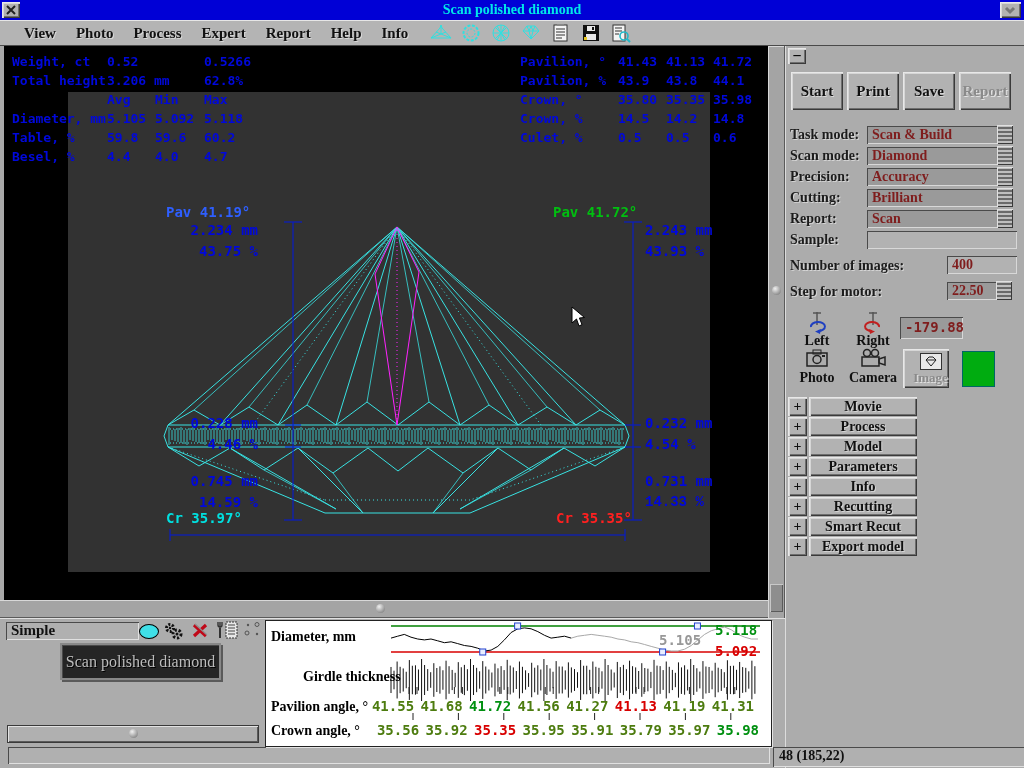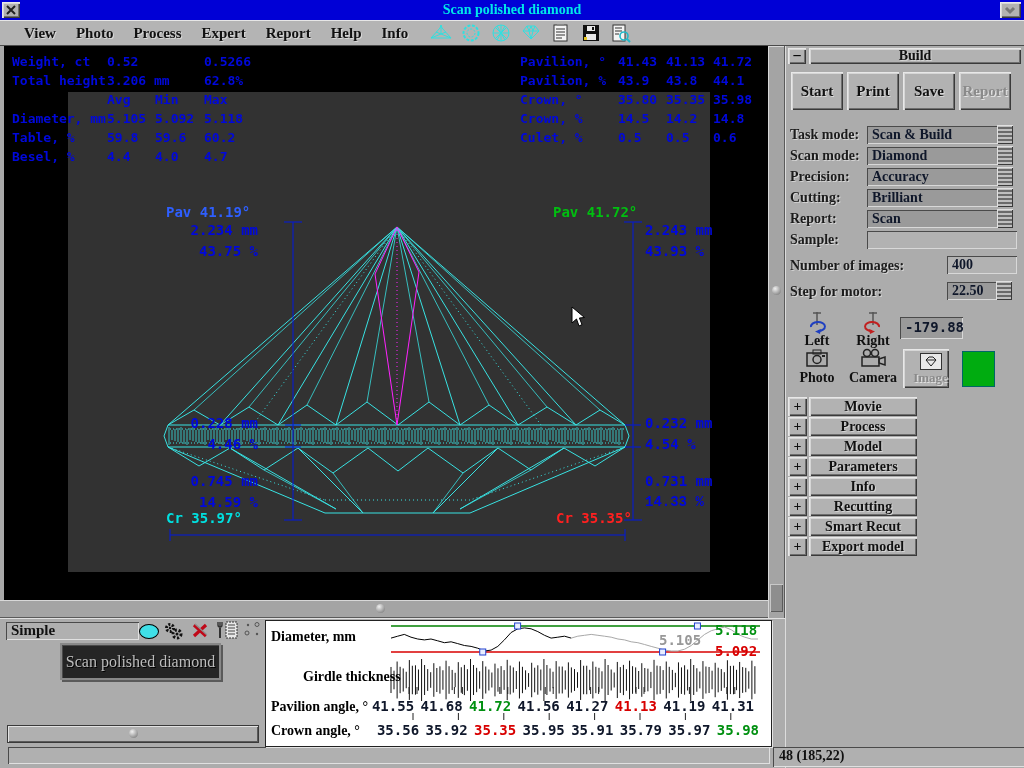--- a/index.html
+++ b/index.html
@@ -32,21 +32,21 @@
   #vscroll{position:absolute;left:768px;top:46px;width:17px;height:572px;background:#A4A4A4;box-shadow:inset 1px 0 0 #D8D8D8,inset -1px 0 0 #5A5A5A,inset 0 1px 0 #D8D8D8;}
   #hscroll{position:absolute;left:0;top:600px;width:768px;height:18px;background:#A4A4A4;box-shadow:inset 0 1px 0 #D8D8D8,inset 0 -1px 0 #5A5A5A;}
   .orb{position:absolute;width:9px;height:9px;border-radius:50%;background:radial-gradient(circle at 35% 30%,#F0F0F0,#6A6A6A);}
   #vthumb-block{position:absolute;left:2px;top:538px;width:13px;height:28px;background:#8E8E8E;box-shadow:inset 1px 1px 0 #C8C8C8,inset -1px -1px 0 #5A5A5A;}
   
   #rightpanel{position:absolute;left:785px;top:46px;width:239px;height:722px;background:#ACACAC;box-shadow:inset 1px 0 0 #DCDCDC;}
   .rp-label{position:absolute;font-weight:bold;font-size:14px;color:#1C1C1C;text-shadow:1px 1px 0 #D4D4D4;white-space:nowrap;}
   .btn{display:flex;align-items:center;justify-content:center;font-weight:bold;font-size:15px;color:#111;text-shadow:1px 1px 0 #D8D8D8;}
   .btn.disabled{color:#8A8A8A;text-shadow:1px 1px 0 #E2E2E2;}
   .dd-field{position:absolute;height:17px;background:#9A9A9A;box-shadow:inset 1px 1px 0 #4A4A4A,inset -1px -1px 0 #D8D8D8;
-            font-weight:bold;font-size:14px;color:#0f172a;padding:1px 0 0 5px;white-space:nowrap;overflow:hidden;}
+            font-weight:bold;font-size:14px;color:#7f1d1d;padding:1px 0 0 5px;white-space:nowrap;overflow:hidden;}
   .spinner{position:absolute;width:16px;height:19px;background:repeating-linear-gradient(#BEBEBE 0 2px,#6A6A6A 2px 4px);
            box-shadow:inset 1px 1px 0 #E0E0E0,inset -1px -1px 0 #3A3A3A;}
   .acc-row{position:absolute;display:flex;}
   .acc-plus{width:19px;height:19px;display:flex;align-items:center;justify-content:center;font-weight:bold;font-size:14px;color:#111;}
   .acc-bar{width:108px;height:19px;margin-left:2px;display:flex;align-items:center;justify-content:center;font-weight:bold;font-size:14px;color:#111;text-shadow:1px 1px 0 #D4D4D4;}
   .icon-label{position:absolute;font-weight:bold;font-size:14px;color:#111;text-align:center;}
   
   #bottompanel{position:absolute;left:0;top:618px;width:785px;height:150px;background:#ACACAC;box-shadow:inset 0 1px 0 #E0E0E0;}
   #simple-field{position:absolute;left:6px;top:4px;width:128px;height:18px;background:#B0B0B0;
                 box-shadow:inset 1px 1px 0 #4A4A4A,inset -1px -1px 0 #E0E0E0;
@@ -57,21 +57,21 @@
   #hbar2{position:absolute;left:8px;top:108px;width:250px;height:16px;background:#B0B0B0;
          box-shadow:inset 1px 1px 0 #E2E2E2,inset -1px -1px 0 #5A5A5A,0 0 0 1px #3A3A3A;}
   #bottom-strip{position:absolute;left:8px;top:129px;width:762px;height:17px;background:#B0B0B0;
                 box-shadow:inset 1px 1px 0 #4A4A4A,inset -1px -1px 0 #E0E0E0;}
   
   #chartpanel{position:absolute;left:265px;top:2px;width:505px;height:125px;background:#FFF;border:1px solid #222;box-shadow:1px 1px 0 #E4E4E4;}
   .ch-label{position:absolute;font-weight:bold;font-size:14px;color:#000;white-space:nowrap;}
   .ch-val{position:absolute;font-family:"DejaVu Sans Mono",monospace;font-weight:bold;font-size:14px;}
   .angle-row{position:absolute;display:flex;justify-content:space-between;font-family:"DejaVu Sans Mono",monospace;font-weight:bold;font-size:14px;}
   .angle-row span{width:46px;text-align:center;}
-  .c-blue{color:#0f172a;} .c-green{color:#009010;} .c-red{color:#D80000;}
+  .c-blue{color:#4d7c0f;} .c-green{color:#009010;} .c-red{color:#D80000;}
   
   #status-right{position:absolute;left:773px;top:747px;width:247px;height:19px;background:#B0B0B0;
                 box-shadow:inset 1px 1px 0 #4A4A4A,inset -1px -1px 0 #E0E0E0;
                 font-weight:bold;font-size:14px;color:#111;padding:1px 0 0 6px;}
 </style>
 </head>
 <body>
 
 <div id="screen">
 
@@ -364,21 +364,20 @@
   <div id="vscroll">
     <div class="orb" style="left:4px;top:240px;"></div>
     <div id="vthumb-block"></div>
   </div>
   <div id="hscroll">
     <div class="orb" style="left:376px;top:4px;"></div>
   </div>
 
   <div id="rightpanel">
     <div class="raised abs" style="left:3px;top:2px;width:18px;height:16px;display:flex;align-items:center;justify-content:center;font-weight:bold;">−</div>
-    <div class="raised abs" style="left:24px;top:2px;width:212px;height:16px;text-align:center;font-weight:bold;font-size:14px;color:#111;text-shadow:1px 1px 0 #D4D4D4;">Build</div>
     <div id="rp-buttons">
         <div class="raised btn abs" style="left: 6px; top: 26px; width: 52px; height: 38px;">Start</div>
         <div class="raised btn abs" style="left: 62px; top: 26px; width: 52px; height: 38px;">Print</div>
         <div class="raised btn abs" style="left: 118px; top: 26px; width: 52px; height: 38px;">Save</div>
         <div class="raised btn abs disabled" style="left: 174px; top: 26px; width: 52px; height: 38px;">Report</div>
       </div>
     <div id="rp-fields">
         <div class="rp-label" style="left: 5px; top: 81px;">Task mode:</div>
         <div class="dd-field" style="left: 82px; top: 80px; width: 130px;">Scan &amp; Build</div>
         <div class="spinner" style="left: 212px; top: 79px;"></div>

